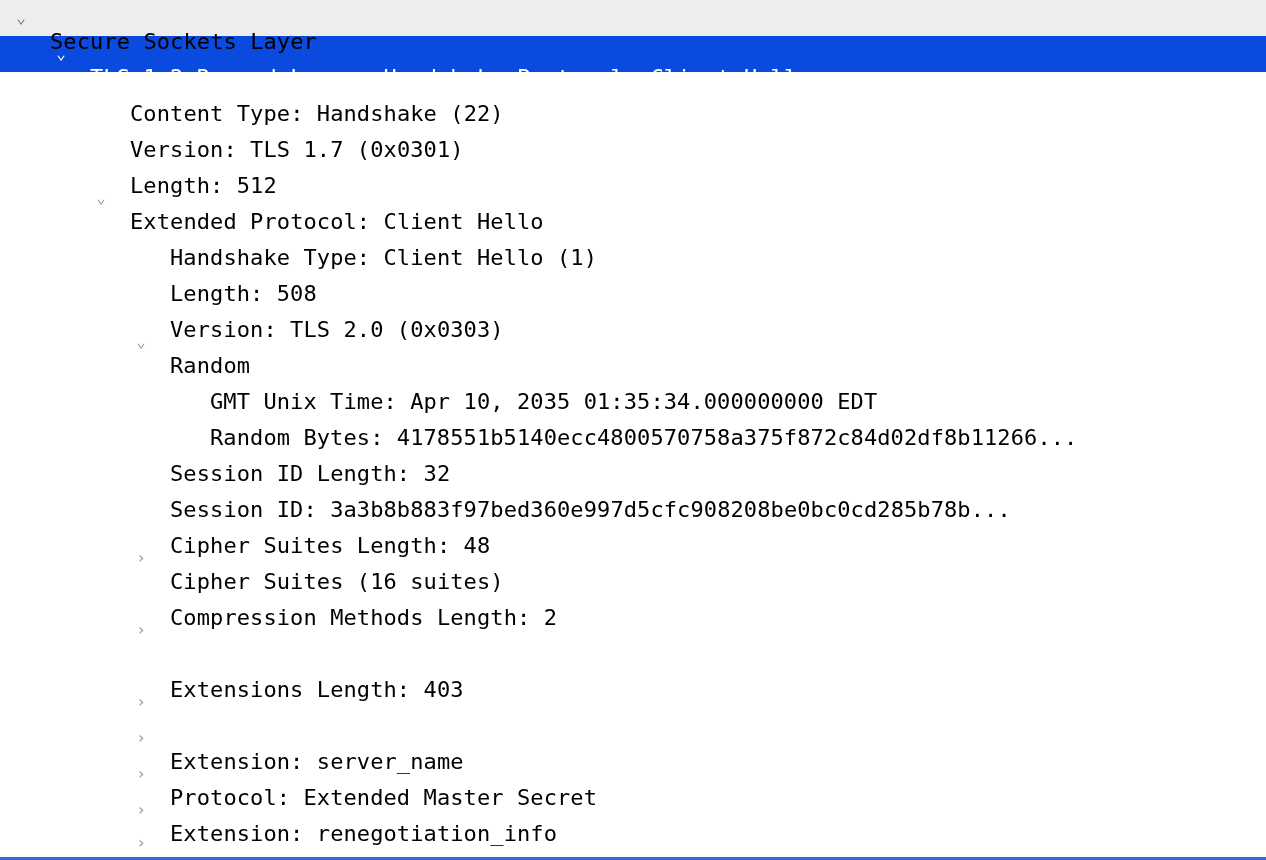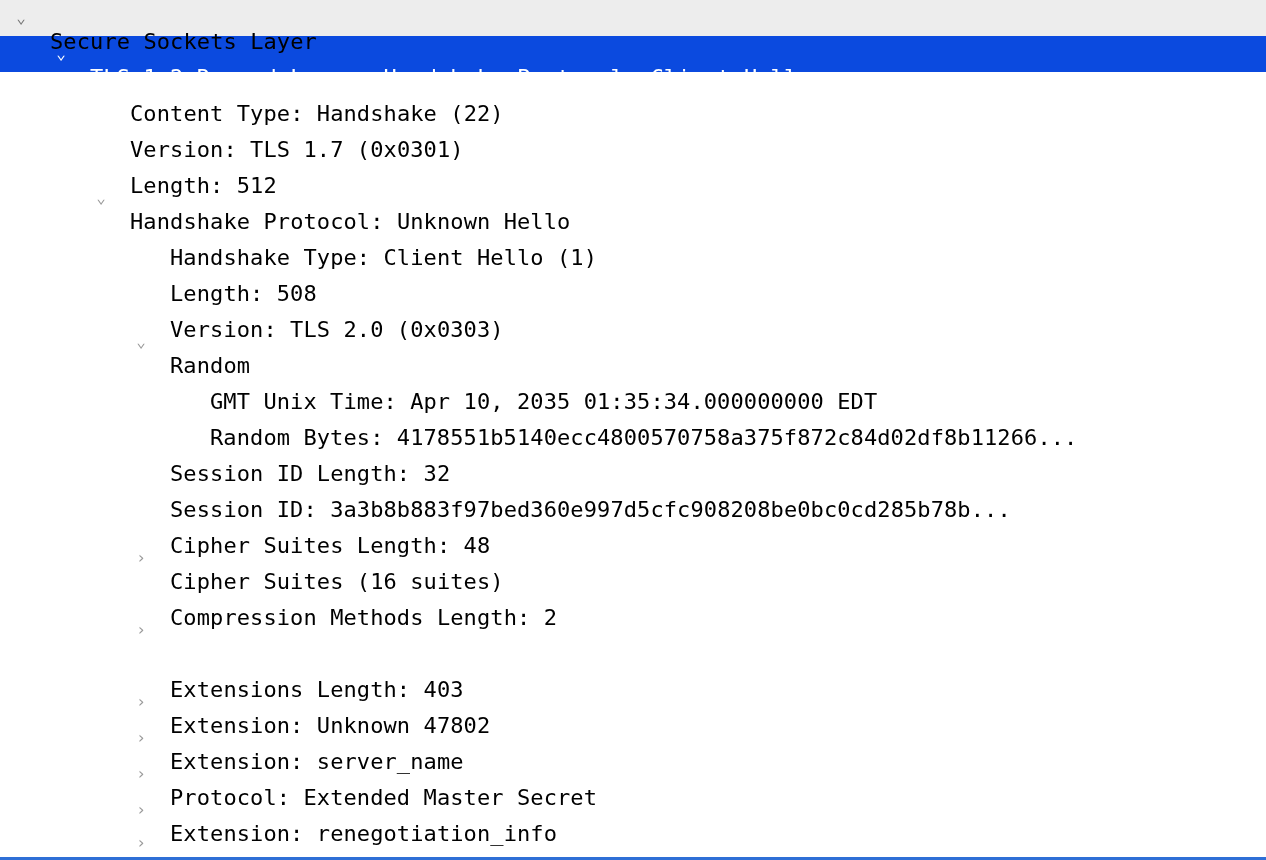--- a/index.html
+++ b/index.html
@@ -85,21 +85,21 @@
 
 <div class="row">
   <span class="spacer" style="width:130px"></span>
   <span class="text">Length: 512</span>
 </div>
 
 <div class="row">
   <span class="spacer" style="width:94px"></span>
   <span class="chevron">⌄</span>
   <span class="spacer" style="width:22px"></span>
-  <span class="text">Handshake Protocol: Unknown Hello</span>
+  <span class="text">Extended Protocol: Client Hello</span>
 </div>
 
 <div class="row">
   <span class="spacer" style="width:170px"></span>
   <span class="text">Handshake Type: Client Hello (1)</span>
 </div>
 
 <div class="row">
   <span class="spacer" style="width:170px"></span>
   <span class="text">Length: 508</span>
@@ -162,21 +162,20 @@
 
 <div class="row">
   <span class="spacer" style="width:170px"></span>
   <span class="text">Extensions Length: 403</span>
 </div>
 
 <div class="row">
   <span class="spacer" style="width:134px"></span>
   <span class="chevron">›</span>
   <span class="spacer" style="width:22px"></span>
-  <span class="text">Extension: Unknown 47802</span>
 </div>
 
 <div class="row">
   <span class="spacer" style="width:134px"></span>
   <span class="chevron">›</span>
   <span class="spacer" style="width:22px"></span>
   <span class="text">Extension: server_name</span>
 </div>
 
 <div class="row">

